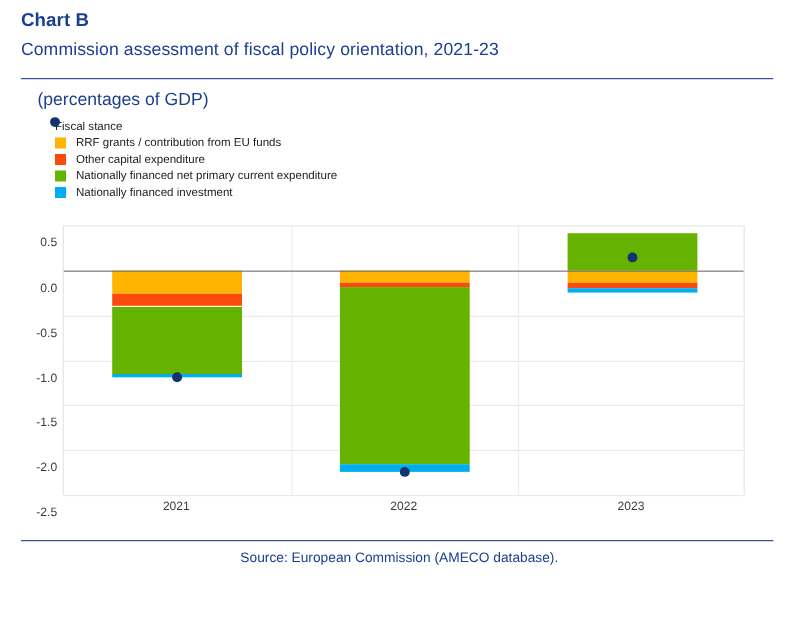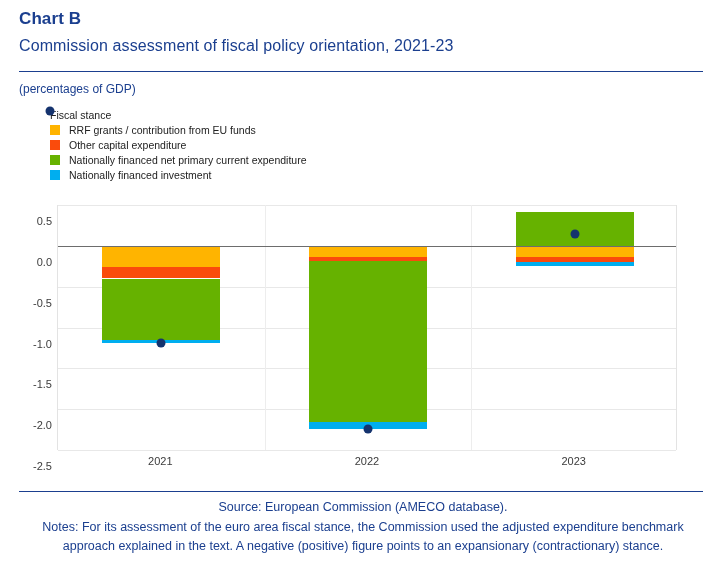--- a/index.html
+++ b/index.html
@@ -21,22 +21,22 @@
   }
   .chart-title{
     font-size:16px;font-weight:normal;color:#1b3f8f;
     line-height:24px;margin-top:4px;letter-spacing:.1px;
   }
   .hdr-rule{
     position:absolute;left:19px;top:71px;width:684px;height:1px;
     background:#1b3f8f;
   }
   .units{
-    position:absolute;left:19px;top:82px;
-    font-size:12px;color:#1b3f8f;
+    position:absolute;left:34px;top:82px;
+    font-size:16px;color:#1b3f8f;
   }
 
   
   .legend{position:absolute;left:50px;top:108px;}
   .lg-row{display:flex;align-items:center;height:14px;margin-bottom:1px;}
   .lg-mark{width:10px;height:10px;margin-right:9px;flex:none;}
   .lg-mark.dot{border-radius:50%;}
   .lg-text{
     font-size:10.5px;color:#222222;white-space:nowrap;
     font-family:"Liberation Sans", sans-serif;
@@ -165,16 +165,15 @@
 
   <div id="xlabels">
       <div class="xlabel" style="left: 160.333px;">2021</div>
       <div class="xlabel" style="left: 367px;">2022</div>
       <div class="xlabel" style="left: 573.667px;">2023</div>
     </div>
 
   <div class="foot-rule"></div>
   <div class="foot">
     <p>Source: European Commission (AMECO database).</p>
-    <p>Notes: For its assessment of the euro area fiscal stance, the Commission used the adjusted expenditure benchmark approach explained in the text. A negative (positive) figure points to an expansionary (contractionary) stance.</p>
   </div>
 
 </div>
 
 </body></html>

